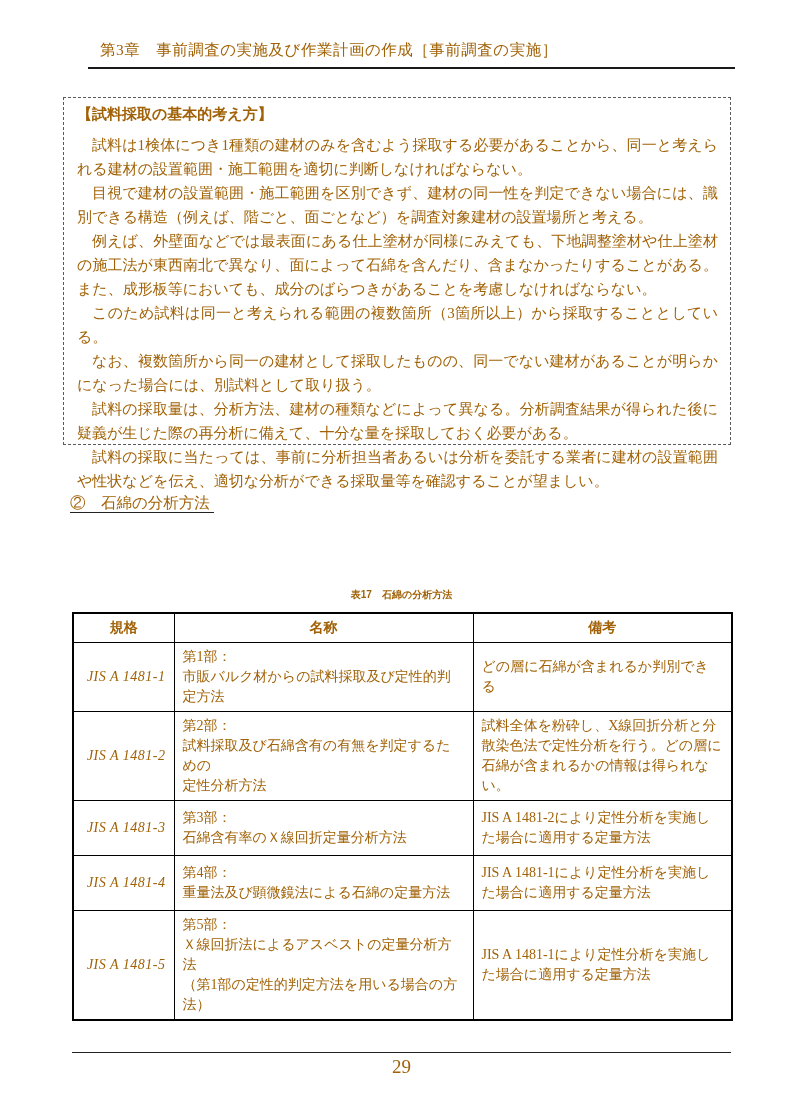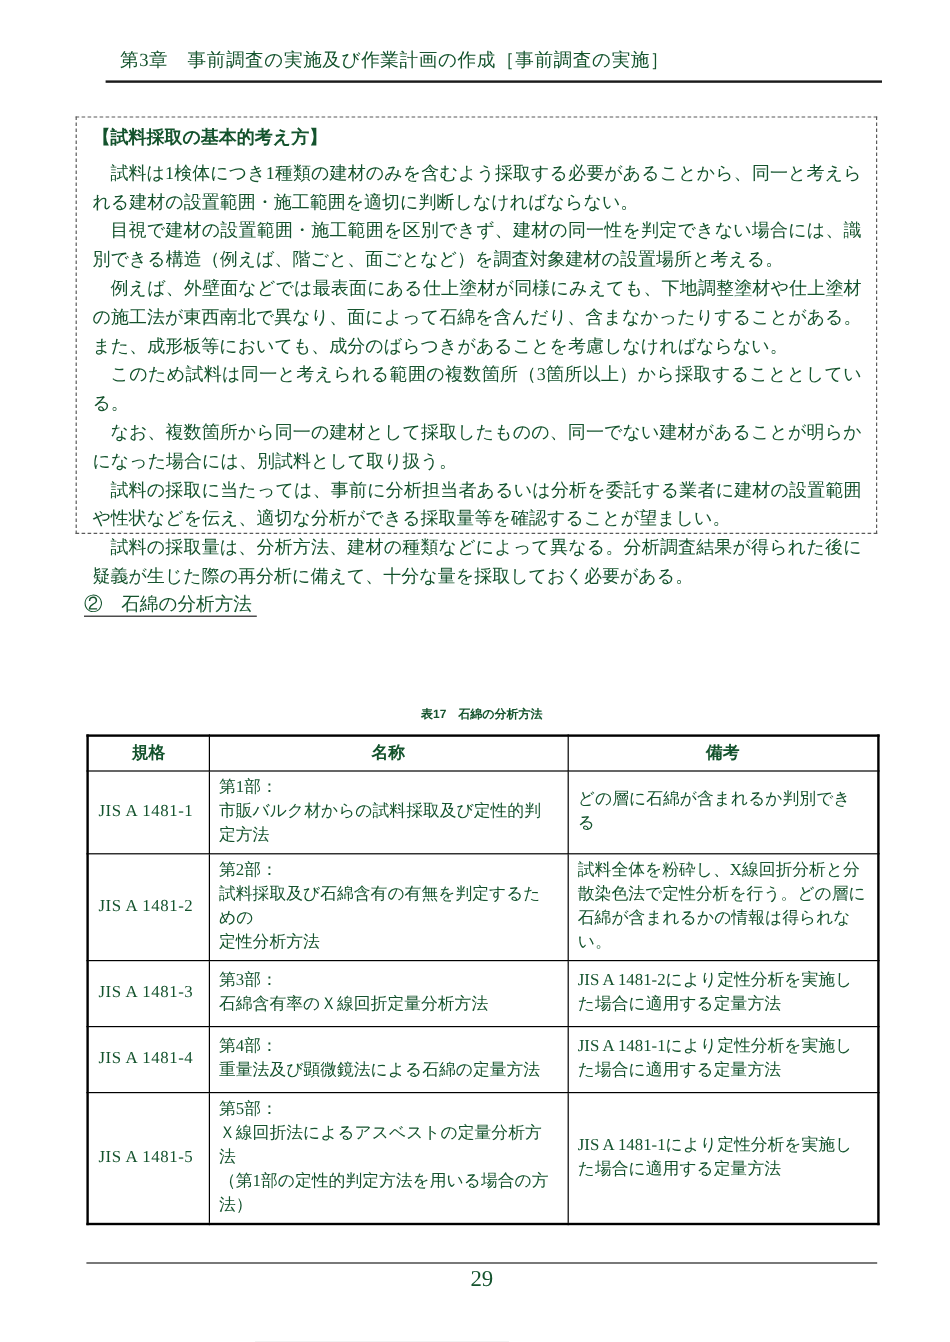--- a/index.html
+++ b/index.html
@@ -2,21 +2,21 @@
 <html lang="ja"><head>
 <meta charset="utf-8">
 <style>
   html,body{margin:0;padding:0;background:#e8e8e8;}
   .page{
     position:relative;
     width:792px;height:1118px;
     margin:0 auto;
     background:#ffffff;
     font-family:"Liberation Serif","DejaVu Serif",serif;
-    color:#14532d;
+    color:#a16207;
     overflow:hidden;
   }
   
   .header{
     position:absolute;left:88px;right:57px;top:40px;
     border-bottom:2px solid #1a1a1a;
     padding:0 0 6px 12px;
     font-size:15.5px;letter-spacing:.5px;
   }
   
@@ -70,24 +70,25 @@
     height:28px;padding:0;
     text-align:center;vertical-align:middle;
   }
   table.analysis td{
     border:1px solid #000;
     font-size:14px;line-height:20px;
     vertical-align:middle;
     padding:4px 8px;
   }
   td.standard{
-    text-align:left;
+    text-align:right;
     font-size:13.5px;letter-spacing:.5px;
     padding:4px 2px;
     white-space:nowrap;
+    font-style:italic;
   }
   td.remarks{line-height:21px;}
   col.c-standard{width:101px;}
   col.c-name{width:299px;}
   col.c-remarks{width:259px;}
   tr.r1{height:54px;}
   tr.r2{height:68px;}
   tr.r3{height:55px;}
   tr.r4{height:55px;}
   tr.r5{height:66px;}
@@ -111,22 +112,22 @@
   </div>
 
   <div class="intro-box">
     <div class="box-title">【試料採取の基本的考え方】</div>
     <div>
         <p>試料は1検体につき1種類の建材のみを含むよう採取する必要があることから、同一と考えられる建材の設置範囲・施工範囲を適切に判断しなければならない。</p>
         <p>目視で建材の設置範囲・施工範囲を区別できず、建材の同一性を判定できない場合には、識別できる構造（例えば、階ごと、面ごとなど）を調査対象建材の設置場所と考える。</p>
         <p>例えば、外壁面などでは最表面にある仕上塗材が同様にみえても、下地調整塗材や仕上塗材の施工法が東西南北で異なり、面によって石綿を含んだり、含まなかったりすることがある。また、成形板等においても、成分のばらつきがあることを考慮しなければならない。</p>
         <p>このため試料は同一と考えられる範囲の複数箇所（3箇所以上）から採取することとしている。</p>
         <p>なお、複数箇所から同一の建材として採取したものの、同一でない建材があることが明らかになった場合には、別試料として取り扱う。</p>
+        <p>試料の採取量は、分析方法、建材の種類などによって異なる。分析調査結果が得られた後に疑義が生じた際の再分析に備えて、十分な量を採取しておく必要がある。</p>
         <p>試料の採取に当たっては、事前に分析担当者あるいは分析を委託する業者に建材の設置範囲や性状などを伝え、適切な分析ができる採取量等を確認することが望ましい。</p>
-        <p>試料の採取量は、分析方法、建材の種類などによって異なる。分析調査結果が得られた後に疑義が生じた際の再分析に備えて、十分な量を採取しておく必要がある。</p>
       </div>
   </div>
 
   <div class="section-heading">
     <span class="ul">②　石綿の分析方法</span>
   </div>
 
   <div class="table-caption">表17　石綿の分析方法</div>
 
   <table class="analysis">

